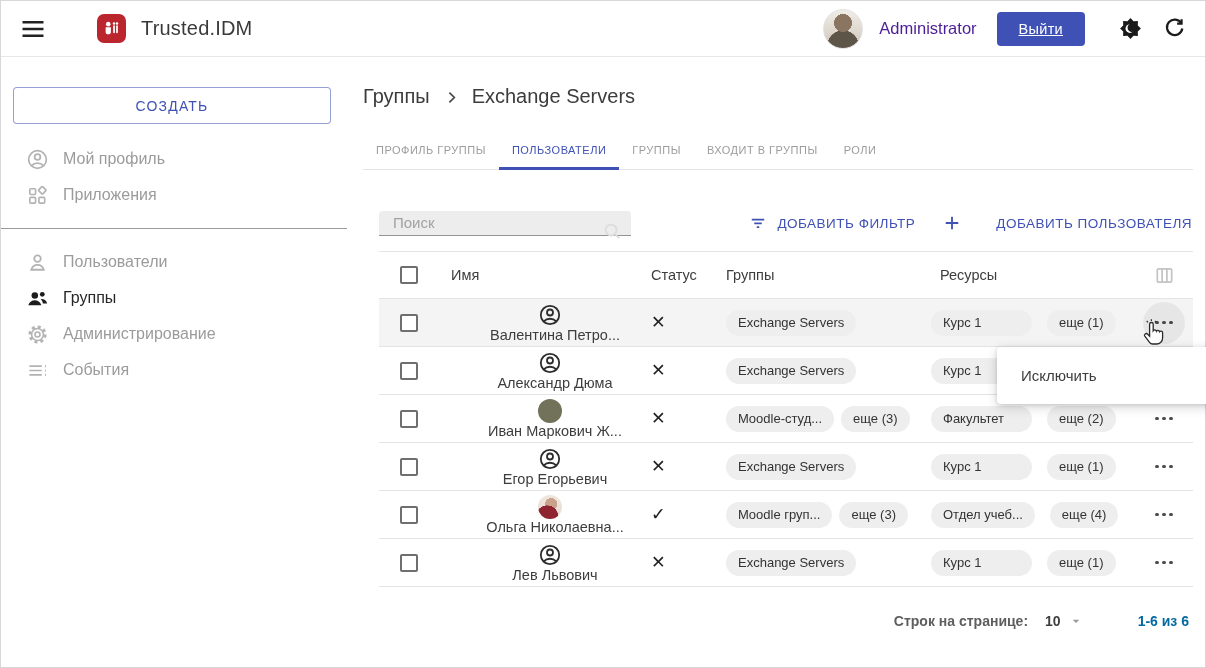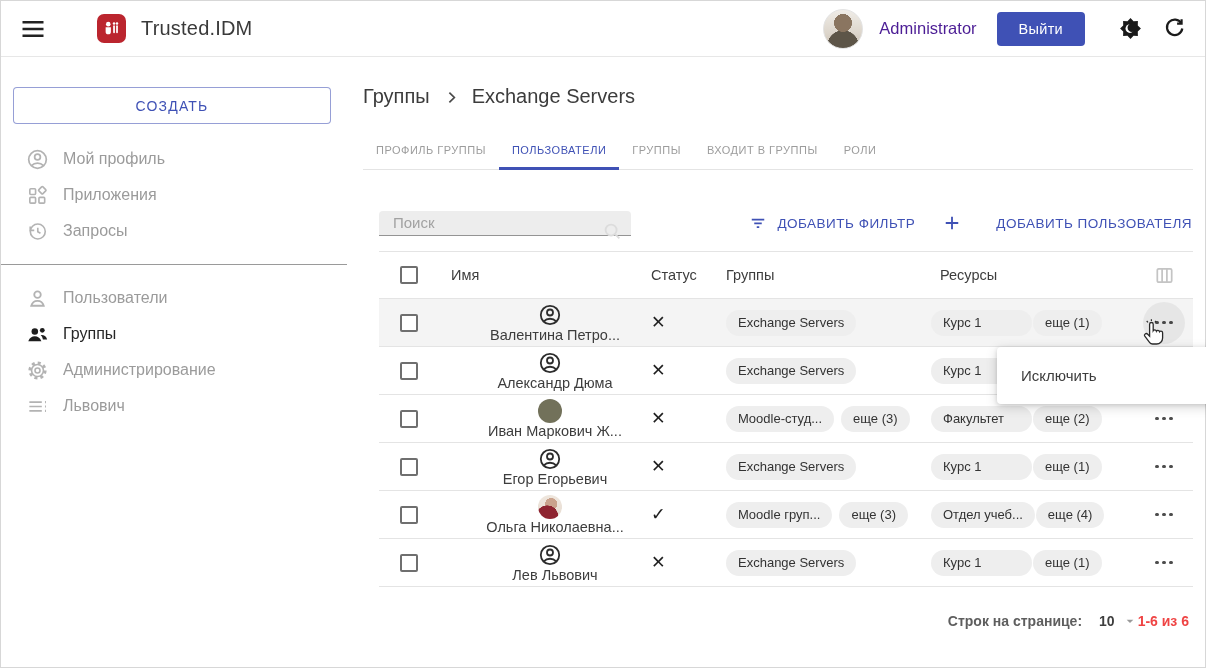--- a/index.html
+++ b/index.html
@@ -16,21 +16,21 @@
   .burger { width:28px; height:28px; margin:0 0 0 2px; cursor:pointer; }
   .logo { width:29px; height:29px; border-radius:7px; background:#bb252e; margin-left:50px; display:flex; align-items:center; justify-content:center; }
   .app-title { font-size:20px; color:#3a3a3a; margin-left:15px; letter-spacing:.2px; }
   .topbar .spacer { flex:1; }
   .tb-avatar { width:40px; height:40px; border-radius:50%; background:
       radial-gradient(circle at 50% 34%, #8a7560 0 28%, transparent 29%),
       radial-gradient(circle at 50% 95%, #5d5548 0 38%, transparent 39%),
       linear-gradient(180deg,#efece7 0%,#ddd6cc 60%,#c9c0b2 100%);
       border:1px solid #e3e3e3; }
   .tb-user { font-size:16.5px; color:#4c1d95; margin:0 20px 0 16px; }
-  .logout-btn { background:#3f51b5; color:#fff; border:none; border-radius:4px; height:34px; padding:0 22px; font-size:14.5px; font-family:inherit; letter-spacing:.3px; cursor:pointer; }
+  .logout-btn { background:#3f51b5; color:#fff; border:none; border-radius:4px; height:34px; padding:0 22px; font-size:14.5px; font-family:inherit; letter-spacing:.3px; cursor:pointer;text-decoration:underline; }
   .tb-ic { width:25px; height:25px; cursor:pointer; }
   .ic-theme { margin-left:33px; }
   .ic-refresh { margin-left:19px; margin-right:2px; }
 
   
   .body-wrap { display:flex; height:612px; }
   .sidebar { width:360px; flex-shrink:0; padding-top:0; }
   .create-btn { display:block; width:318px; height:37px; margin:30px 0 0 12px; background:#fff; border:1px solid rgba(63,81,181,.55); border-radius:4px; color:#3f51b5; font-size:14px; font-family:inherit; letter-spacing:1.2px; cursor:pointer; }
   .nav-wrap { margin-top:17px; }
   .nav-item { height:36px; display:flex; align-items:center; padding-left:25px; cursor:pointer; }
@@ -82,34 +82,34 @@
   .av-ic svg { width:100%; height:100%; display:block; }
   .av-photo { width:24px; height:24px; border-radius:50%; flex-shrink:0; }
   .av-photo.photo-olive { background:#72715a; }
   .av-photo.photo-woman { background:
       radial-gradient(circle at 38% 90%, #8e2430 0 42%, transparent 43%),
       radial-gradient(circle at 55% 38%, #caa28c 0 30%, transparent 31%),
       linear-gradient(180deg,#efe7de 0%,#e6dbd0 100%); }
   .nm { font-size:14.5px; color:#3d3d3d; margin-left:10px; white-space:nowrap; }
   .status-cell { font-size:17.5px; color:#1f1f1f; padding-left:2px; }
   .groups-cell { display:flex; align-items:center; gap:7px; padding-left:7px; overflow:hidden; }
-  .res-cell { display:grid; grid-template-columns:minmax(101px,max-content) max-content; gap:1px; align-items:center; padding-left:7px; }
+  .res-cell { display:grid; grid-template-columns:minmax(101px,max-content) max-content; gap:15px; align-items:center; padding-left:7px; }
   .chip { background:#eeeeee; border-radius:14px; padding:5px 12px 6px; font-size:13px; color:#333; white-space:nowrap; }
   .act-cell { display:flex; justify-content:center; }
   .dots { position:relative; width:42px; height:42px; display:flex; align-items:center; justify-content:center; gap:3.5px; cursor:pointer; }
   .dots i { width:3.6px; height:3.6px; border-radius:50%; background:#4c4c4c; }
   .trow.hovered { background:#f4f4f4; }
   .trow.hovered .dots::before { content:''; position:absolute; left:50%; top:50%; transform:translate(-50%,-50%); width:42px; height:42px; border-radius:50%; background:rgba(0,0,0,.055); }
 
   
   .pagination { display:flex; align-items:center; justify-content:flex-end; margin:26px 16px 0 0; font-size:14px; color:#4b4b4b;font-weight:bold; }
   .pg-label { color:#5e5e5e; }
   .rpp { display:flex; align-items:flex-end; margin-left:17px; cursor:pointer; color:#3f3f3f; }
   .rpp svg { width:16px; height:16px; margin-left:7px; }
-  .pg-range { color:#ef4444; }
+  .pg-range { margin-left:54px; color:#0369a1; }
 
   
   .context-menu { position:absolute; left:996px; top:346px; width:240px; height:57px; background:#fff; border-radius:4px; box-shadow:0 3px 12px rgba(0,0,0,.17), 0 1px 4px rgba(0,0,0,.12); z-index:30; display:flex; align-items:center; }
   .menu-item { padding-left:24px; font-size:15px; color:#3c3c3c; cursor:pointer; width:100%; line-height:57px; }
   .cursor { position:absolute; left:1138px; top:315px; width:32px; height:32px; z-index:40; pointer-events:none; }
 </style>
 </head>
 <body>
 
 <div class="page">
@@ -170,30 +170,20 @@
          <span class="nav-ic">
                 <svg viewBox="0 0 24 24" fill="none" stroke="currentColor" stroke-width="1.7">
                   <rect x="4" y="5" width="6" height="6" rx="1"></rect>
                   <rect x="4" y="14" width="6" height="6" rx="1"></rect>
                   <rect x="13.5" y="14" width="6" height="6" rx="1"></rect>
                   <rect x="14" y="3.5" width="6" height="6" rx="1" transform="rotate(45 17 6.5)"></rect>
                 </svg>
               </span>
          <span class="nav-label">Приложения</span>
        </div>
-            <div class="nav-item">
-         <span class="nav-ic">
-                <svg viewBox="0 0 24 24" fill="none" stroke="currentColor" stroke-width="1.7">
-                  <circle cx="12.3" cy="12" r="7.8"></circle>
-                  <path d="M4.5 6.7v4.1h4.1" stroke-width="1.9"></path>
-                  <path d="M12.3 8.2v4l2.8 1.6"></path>
-                </svg>
-              </span>
-         <span class="nav-label">Запросы</span>
-       </div>
           </nav>
           <div class="nav-divider"></div>
           <nav class="nav-group">
             <div class="nav-item">
          <span class="nav-ic">
                 <svg viewBox="0 0 24 24" fill="none" stroke="currentColor" stroke-width="1.9">
                   <circle cx="12" cy="8" r="3.4"></circle>
                   <path d="M5.5 19.6c.9-3.4 3.4-5.2 6.5-5.2s5.6 1.8 6.5 5.2z"></path>
                 </svg>
               </span>
@@ -220,21 +210,21 @@
               </span>
          <span class="nav-label">Администрирование</span>
        </div>
             <div class="nav-item">
          <span class="nav-ic">
                 <svg viewBox="0 0 24 24" fill="none" stroke="currentColor" stroke-width="1.8">
                   <path d="M3.5 7.5h13M3.5 12h13M3.5 16.5h13"></path>
                   <path d="M19.8 7.5h1M19.8 12h1M19.8 16.5h1" stroke-width="2.3"></path>
                 </svg>
               </span>
-         <span class="nav-label">Львович</span>
+         <span class="nav-label">События</span>
        </div>
           </nav>
         </div>
     </aside>
 
     <main class="main">
       <div class="breadcrumb">
         <span class="bc-text">Группы</span>
         <span class="bc-chevron">
           <svg viewBox="0 0 24 24" fill="none" stroke="#4a4a4a" stroke-width="2.4">

